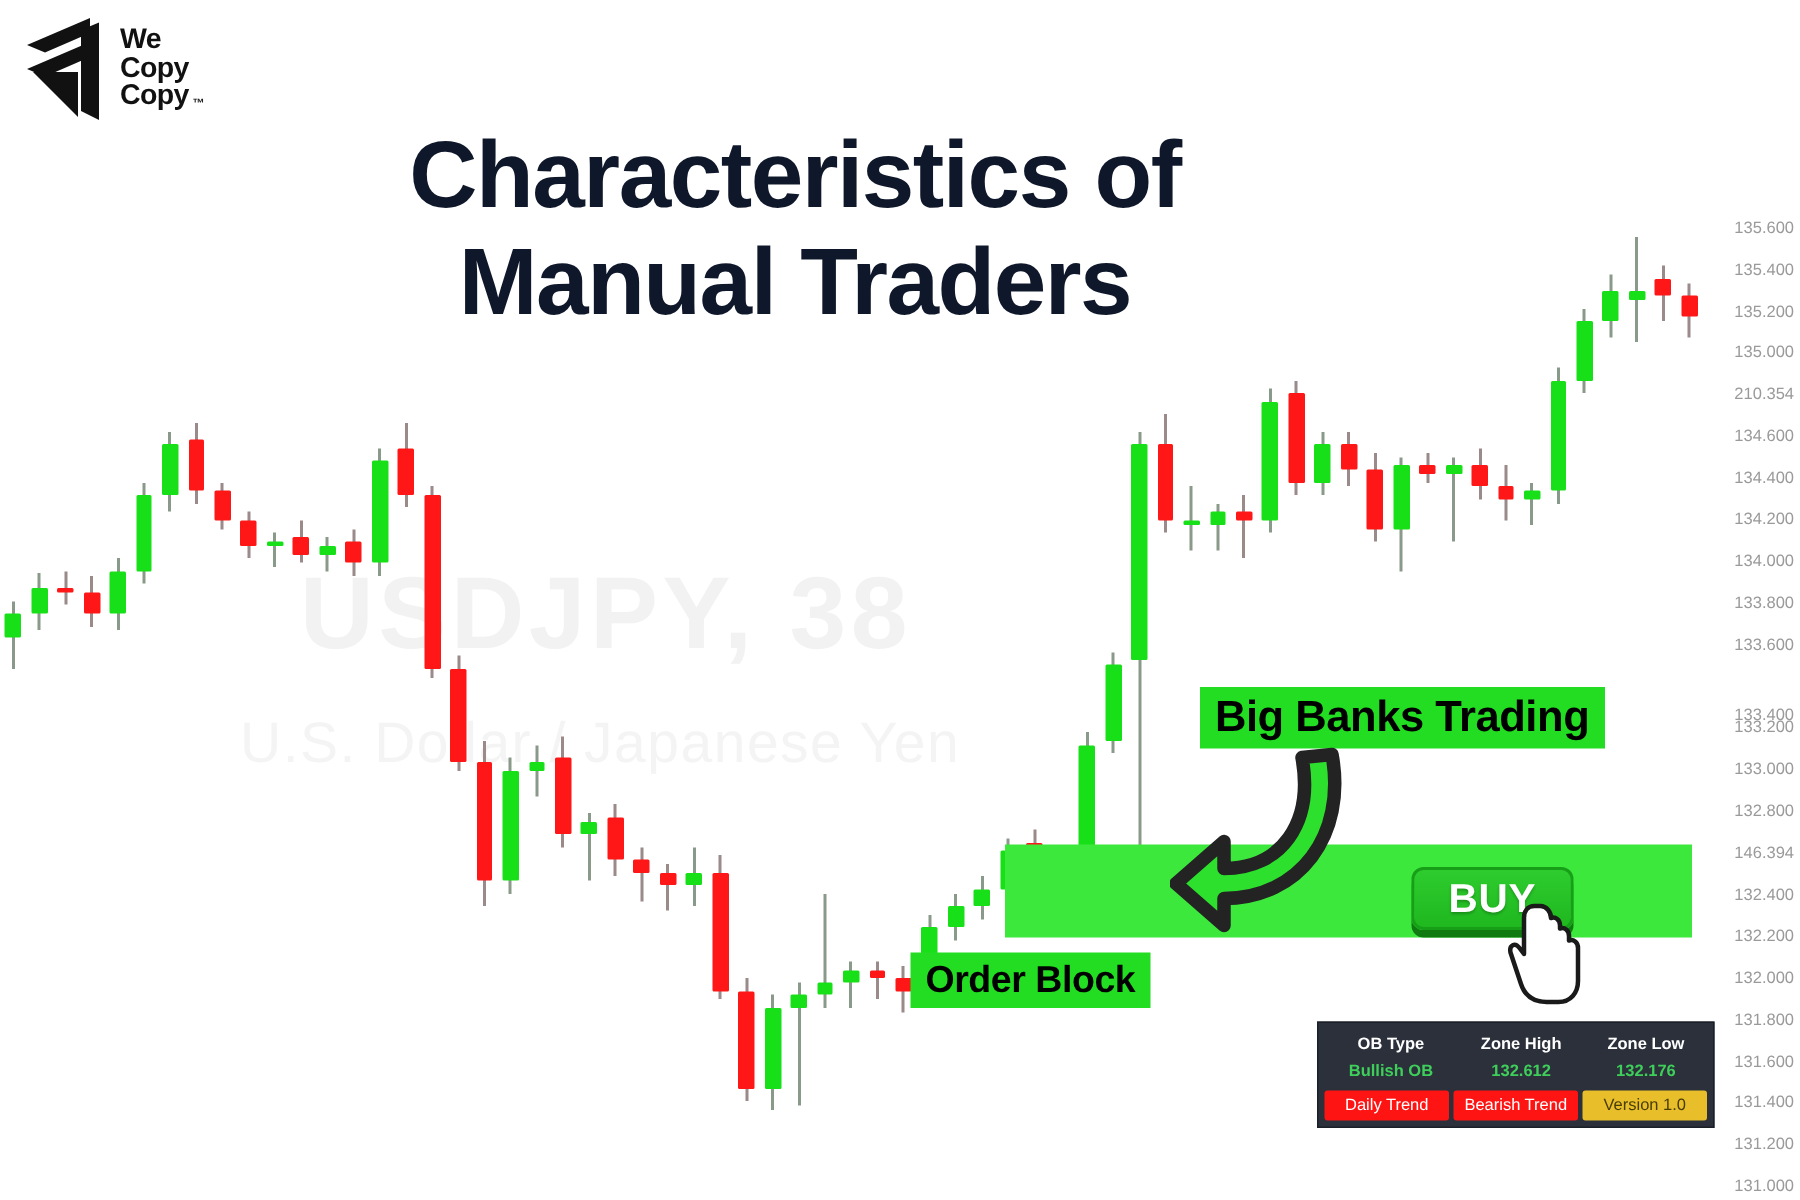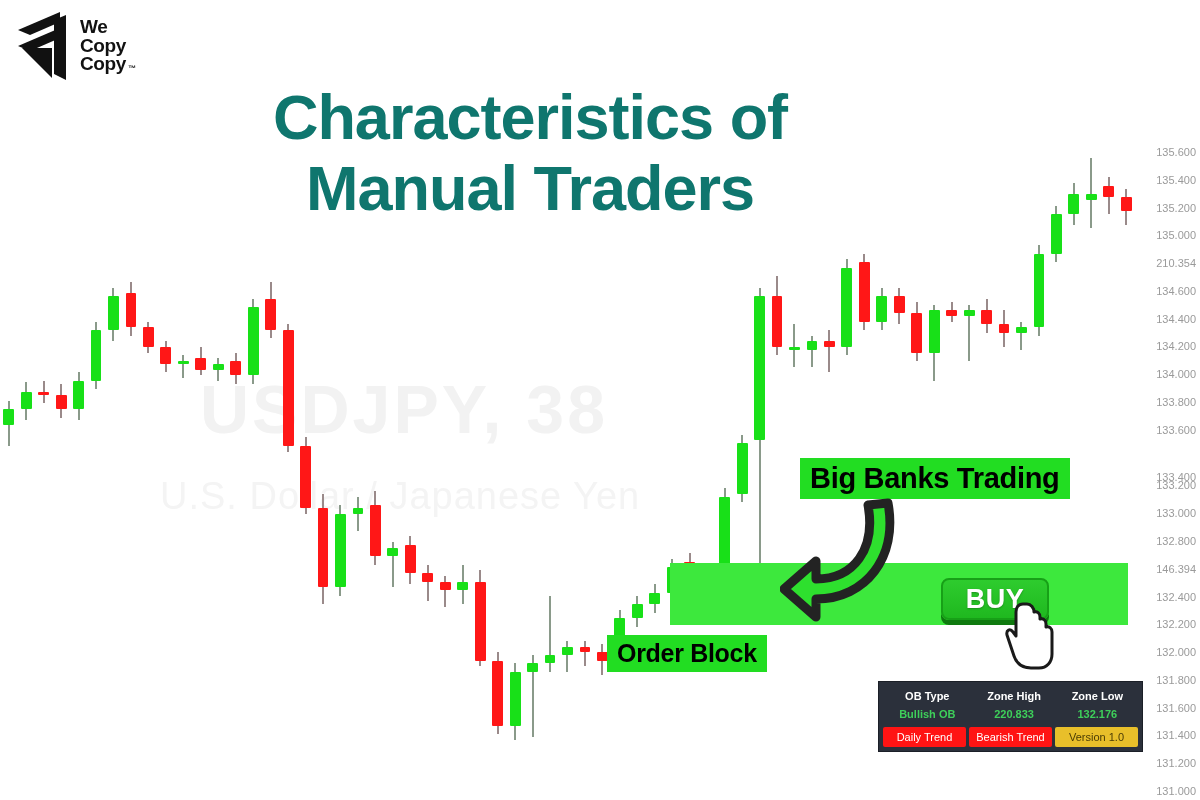--- a/index.html
+++ b/index.html
@@ -14,21 +14,21 @@
   
   #logo-block { position:absolute; left:10px; top:8px; display:flex; align-items:center; gap:8px; }
   #logo-mark { width:62px; height:76px; }
   #logo-word { font-weight:bold; font-size:19px; line-height:0.97; color:#111; letter-spacing:-0.4px; position:relative; }
   #logo-word span { display:block; }
   #logo-tm { position:absolute; right:-10px; bottom:1px; font-size:8px; font-weight:bold; }
 
   
   #page-title {
     position:absolute; left:200px; top:82px; width:660px;
-    text-align:center; font-size:63px; font-weight:bold; color:#0f766e;
+    text-align:center; font-size:63px; font-weight:bold; color:#0f172a;
     line-height:1.12; letter-spacing:-1px;
   }
 
   
   #chart-area { position:absolute; left:0; top:120px; width:1135px; height:680px; }
   #watermark { position:absolute; left:0; top:0; width:100%; height:100%; pointer-events:none; }
   #wm-symbol {
     position:absolute; left:200px; top:250px; font-size:68px; font-weight:bold;
     color:#f2f2f2; letter-spacing:3px; white-space:nowrap;
   }
@@ -446,21 +446,21 @@
     <thead>
       <tr>
         <th>OB Type</th>
         <th>Zone High</th>
         <th>Zone Low</th>
       </tr>
     </thead>
     <tbody>
       <tr class="row-bull">
         <td>Bullish OB</td>
-        <td>220.833</td>
+        <td>132.612</td>
         <td>132.176</td>
       </tr>
     </tbody>
   </table>
   <div id="badge-row">
     <div class="badge badge-red">Daily Trend</div>
     <div class="badge badge-red">Bearish Trend</div>
     <div class="badge badge-gold">Version 1.0</div>
   </div>
 </div>

